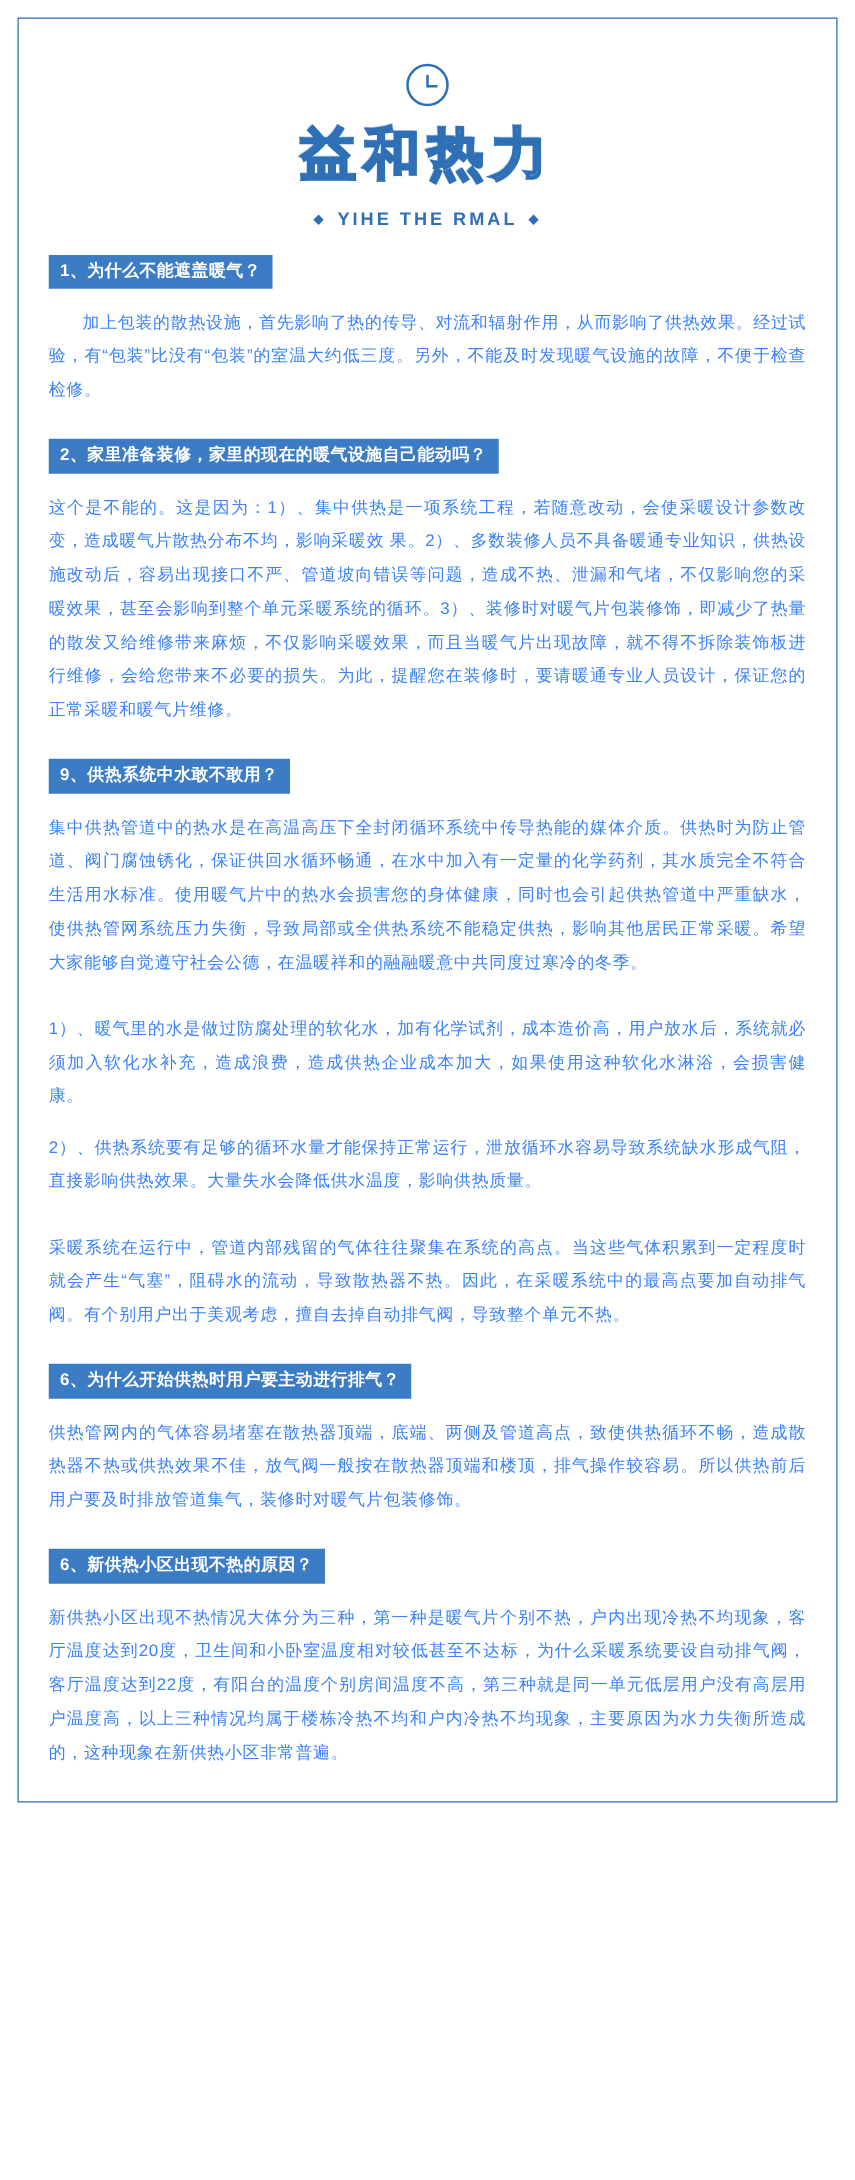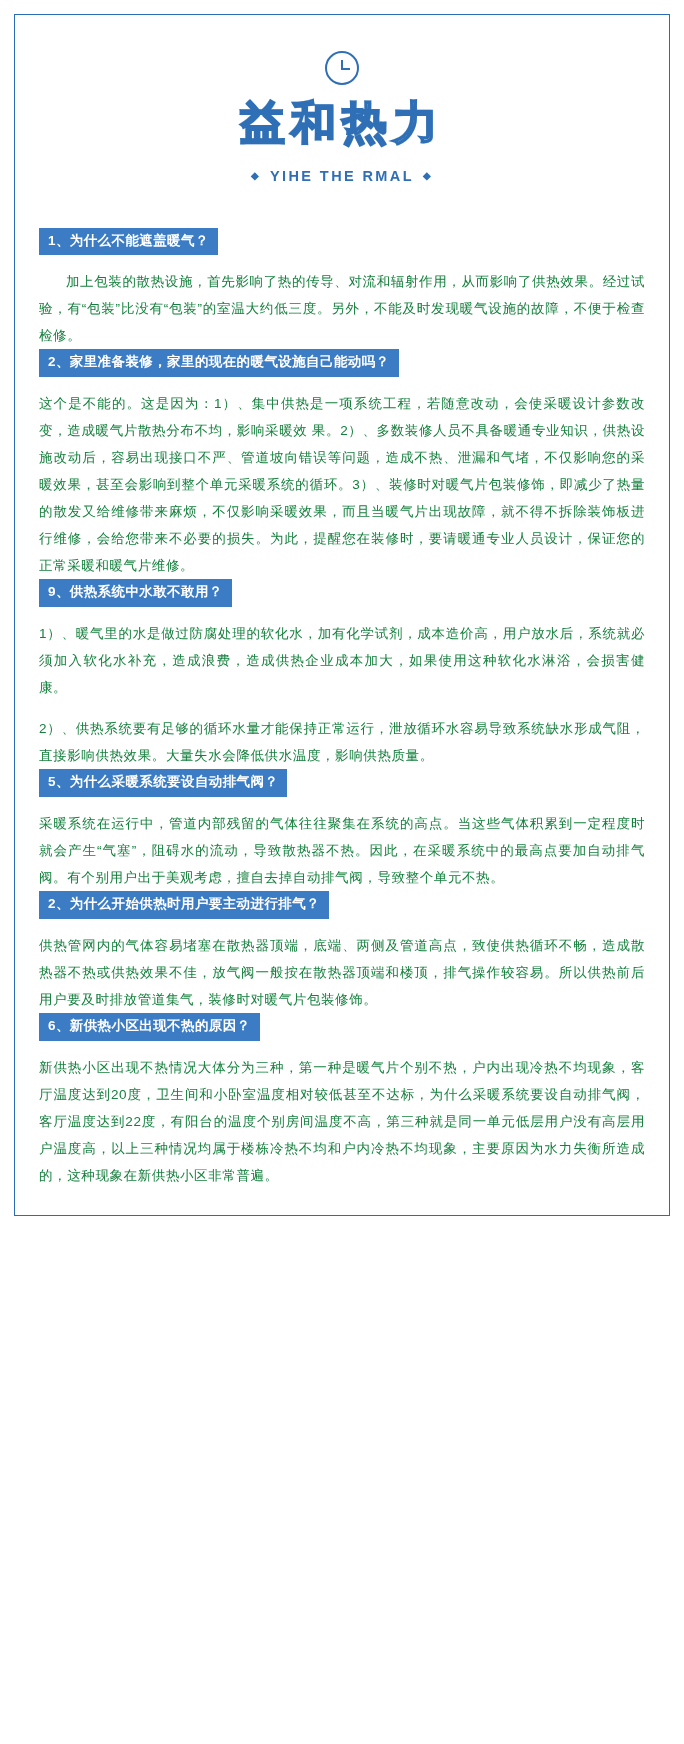--- a/index.html
+++ b/index.html
@@ -82,39 +82,40 @@
     gap: 9px;
   }
   .diamond {
     color: #2f6fb5;
     font-size: 10px;
     line-height: 1;
   }
 
   
   .qa {
+    margin-top: 26px;
   }
   .qa:first-of-type {
-    margin-top: 32px;
+    margin-top: 8px;
   }
   .q {
     display: inline-block;
     background: #3b7cc4;
     color: #ffffff;
     font-size: 13.5px;
     font-weight: bold;
     line-height: 1.4;
     padding: 4px 9px 5px 9px;
     letter-spacing: 0.4px;
     margin: 0 0 13px 0;
   }
   .a {
     font-size: 13.5px;
     line-height: 2.0;
-    color: #15803d;
+    color: #3b82f6;
     margin: 0;
     text-align: justify;
     letter-spacing: 0.6px;
   }
   .a + .a {
     margin-top: 14px;
   }
   .indent {
     text-indent: 27px;
   }
@@ -131,21 +132,21 @@
       <div class="brand-sub">
         <span class="diamond">◆</span>
         <span>YIHE THE RMAL</span>
         <span class="diamond">◆</span>
       </div>
     </div>
 
     <div id="qa-container">
         <div class="qa"><div class="q">1、为什么不能遮盖暖气？</div><p class="a indent">加上包装的散热设施，首先影响了热的传导、对流和辐射作用，从而影响了供热效果。经过试验，有“包装”比没有“包装”的室温大约低三度。另外，不能及时发现暖气设施的故障，不便于检查检修。</p></div>
         <div class="qa"><div class="q">2、家里准备装修，家里的现在的暖气设施自己能动吗？</div><p class="a">这个是不能的。这是因为：1）、集中供热是一项系统工程，若随意改动，会使采暖设计参数改变，造成暖气片散热分布不均，影响采暖效 果。2）、多数装修人员不具备暖通专业知识，供热设施改动后，容易出现接口不严、管道坡向错误等问题，造成不热、泄漏和气堵，不仅影响您的采暖效果，甚至会影响到整个单元采暖系统的循环。3）、装修时对暖气片包装修饰，即减少了热量的散发又给维修带来麻烦，不仅影响采暖效果，而且当暖气片出现故障，就不得不拆除装饰板进行维修，会给您带来不必要的损失。为此，提醒您在装修时，要请暖通专业人员设计，保证您的正常采暖和暖气片维修。</p></div>
-        <div class="qa"><div class="q">9、供热系统中水敢不敢用？</div></div>
+        <div class="qa"><div class="q">9、供热系统中水敢不敢用？</div><p class="a">集中供热管道中的热水是在高温高压下全封闭循环系统中传导热能的媒体介质。供热时为防止管道、阀门腐蚀锈化，保证供回水循环畅通，在水中加入有一定量的化学药剂，其水质完全不符合生活用水标准。使用暖气片中的热水会损害您的身体健康，同时也会引起供热管道中严重缺水，使供热管网系统压力失衡，导致局部或全供热系统不能稳定供热，影响其他居民正常采暖。希望大家能够自觉遵守社会公德，在温暖祥和的融融暖意中共同度过寒冷的冬季。</p></div>
         <div class="qa"><p class="a">1）、暖气里的水是做过防腐处理的软化水，加有化学试剂，成本造价高，用户放水后，系统就必须加入软化水补充，造成浪费，造成供热企业成本加大，如果使用这种软化水淋浴，会损害健康。</p><p class="a">2）、供热系统要有足够的循环水量才能保持正常运行，泄放循环水容易导致系统缺水形成气阻，直接影响供热效果。大量失水会降低供水温度，影响供热质量。</p></div>
-        <div class="qa"><div class="q">5、为什么采暖系统要设自动排气阀？</div><p class="a">采暖系统在运行中，管道内部残留的气体往往聚集在系统的高点。当这些气体积累到一定程度时就会产生“气塞”，阻碍水的流动，导致散热器不热。因此，在采暖系统中的最高点要加自动排气阀。有个别用户出于美观考虑，擅自去掉自动排气阀，导致整个单元不热。</p></div>
-        <div class="qa"><div class="q">2、为什么开始供热时用户要主动进行排气？</div><p class="a">供热管网内的气体容易堵塞在散热器顶端，底端、两侧及管道高点，致使供热循环不畅，造成散热器不热或供热效果不佳，放气阀一般按在散热器顶端和楼顶，排气操作较容易。所以供热前后用户要及时排放管道集气，装修时对暖气片包装修饰。</p></div>
+        <div class="qa"><p class="a">采暖系统在运行中，管道内部残留的气体往往聚集在系统的高点。当这些气体积累到一定程度时就会产生“气塞”，阻碍水的流动，导致散热器不热。因此，在采暖系统中的最高点要加自动排气阀。有个别用户出于美观考虑，擅自去掉自动排气阀，导致整个单元不热。</p></div>
+        <div class="qa"><div class="q">6、为什么开始供热时用户要主动进行排气？</div><p class="a">供热管网内的气体容易堵塞在散热器顶端，底端、两侧及管道高点，致使供热循环不畅，造成散热器不热或供热效果不佳，放气阀一般按在散热器顶端和楼顶，排气操作较容易。所以供热前后用户要及时排放管道集气，装修时对暖气片包装修饰。</p></div>
         <div class="qa"><div class="q">6、新供热小区出现不热的原因？</div><p class="a">新供热小区出现不热情况大体分为三种，第一种是暖气片个别不热，户内出现冷热不均现象，客厅温度达到20度，卫生间和小卧室温度相对较低甚至不达标，为什么采暖系统要设自动排气阀，客厅温度达到22度，有阳台的温度个别房间温度不高，第三种就是同一单元低层用户没有高层用户温度高，以上三种情况均属于楼栋冷热不均和户内冷热不均现象，主要原因为水力失衡所造成的，这种现象在新供热小区非常普遍。</p></div>
       </div>
 
   </div>
 </div>
 
 </body></html>

